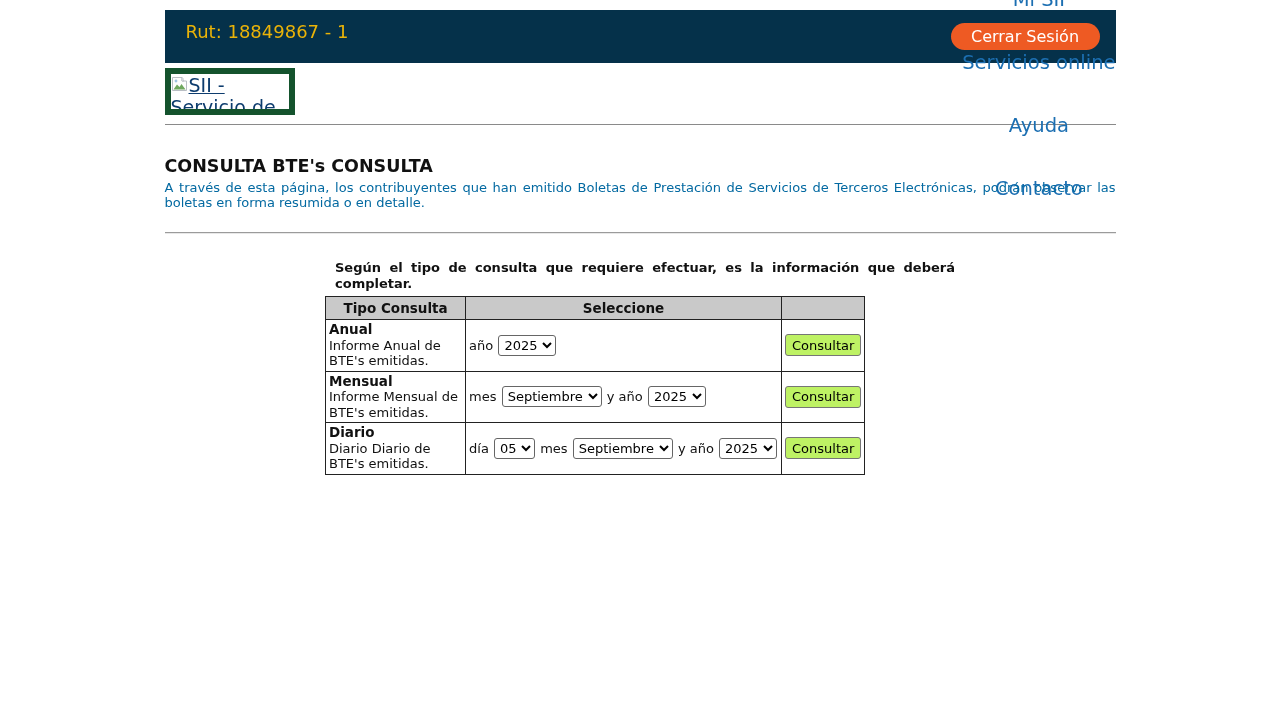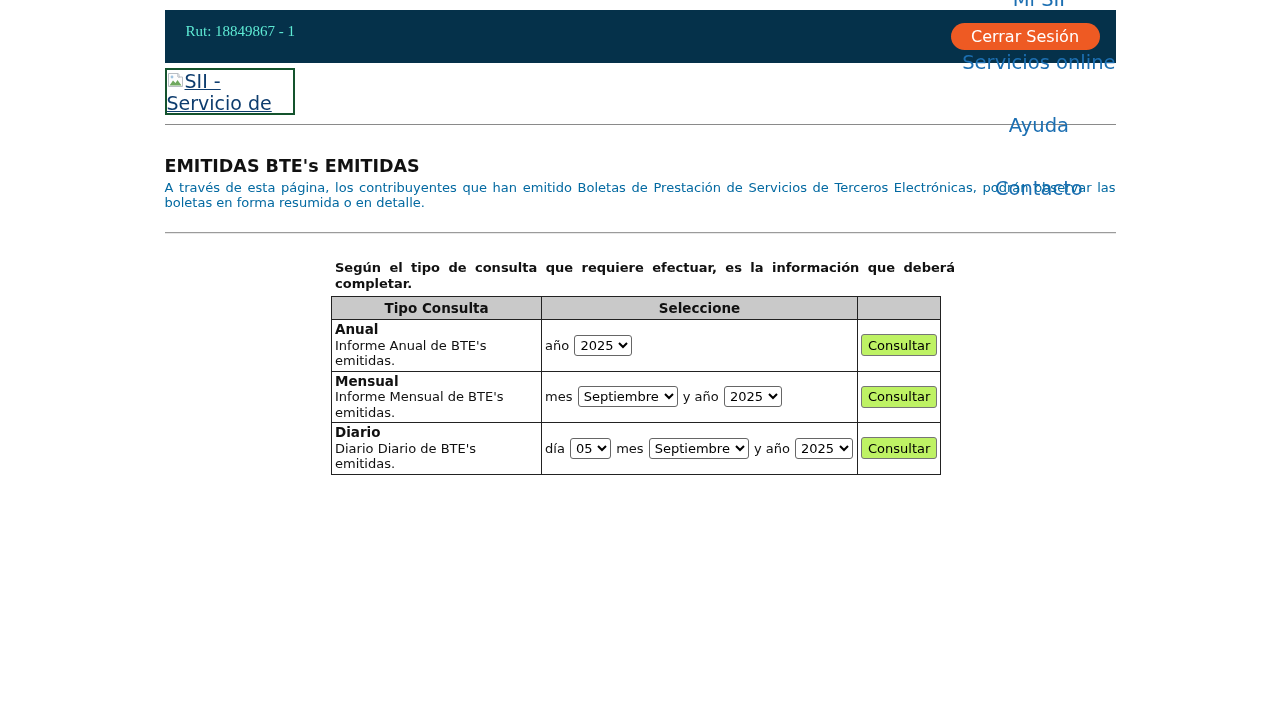--- a/index.html
+++ b/index.html
@@ -18,25 +18,24 @@
   
   .topbar {
     background: #05314a;
     height: 53px;
     display: flex;
     align-items: center;
     justify-content: space-between;
     padding: 0 16px 0 21px;
   }
   .rut {
-    color: #5eead4;
-    font-size: 15px;
+    color: #eab308;
+    font-size: 18px;
     position: relative;
     top: -5px;
-    font-family: Liberation Serif, serif;
   }
   .logout {
     background: #ee5a23;
     color: #ffffff;
     border: none;
     border-radius: 14px;
     height: 27px;
     min-width: 149px;
     font-size: 16px;
     font-family: inherit;
@@ -46,21 +45,21 @@
   .header {
     height: 62px;
     display: flex;
     align-items: center;
     justify-content: space-between;
     border-bottom: 1px solid #8a8a8a;
   }
   .logo-box {
     width: 130px;
     height: 47px;
-    border: 2px solid #14532d;
+    border: 6px solid #14532d;
     overflow: hidden;
     margin-top: -5px;
     align-self: flex-start;
     margin-top: 5px;
     cursor: pointer;
   }
   .logo-alt {
     color: #0d3c6e;
     font-size: 19px;
     line-height: 22px;
@@ -107,25 +106,24 @@
   }
   .instruction {
     font-size: 13px;
     font-weight: bold;
     line-height: 15.5px;
     text-align: justify;
     color: #111111;
     margin: 0 0 5px 10px;
   }
   table.consulta {
-    width: 610px;
+    width: 540px;
     border-collapse: collapse;
     font-size: 13px;
     color: #111111;
-    margin-left: 6px;
   }
   table.consulta th, table.consulta td {
     border: 1px solid #222222;
   }
   table.consulta th {
     background: #c9c9c9;
     font-weight: bold;
     font-size: 13.5px;
     height: 23px;
     text-align: center;
@@ -191,21 +189,21 @@
         </svg><span class="logo-alt">SII - Servicio de</span></div>
     <nav class="nav">
       <a>Mi SII</a>
       <a>Servicios online</a>
       <a>Ayuda</a>
       <a>Contacto</a>
     </nav>
   </div>
 
   <div class="main">
-    <h1 class="title">EMITIDAS BTE's EMITIDAS</h1>
+    <h1 class="title">CONSULTA BTE's CONSULTA</h1>
     <p class="desc">A través de esta página, los contribuyentes que han emitido Boletas de Prestación de Servicios de Terceros Electrónicas, podrán observar las boletas en forma resumida o en detalle.</p>
     <hr class="separator">
 
     <div class="consulta-block">
       <p class="instruction">Según el tipo de consulta que requiere efectuar, es la información que deberá completar.</p>
       <table class="consulta">
         <thead>
           <tr>
             <th>Tipo Consulta</th>
             <th>Seleccione</th>

